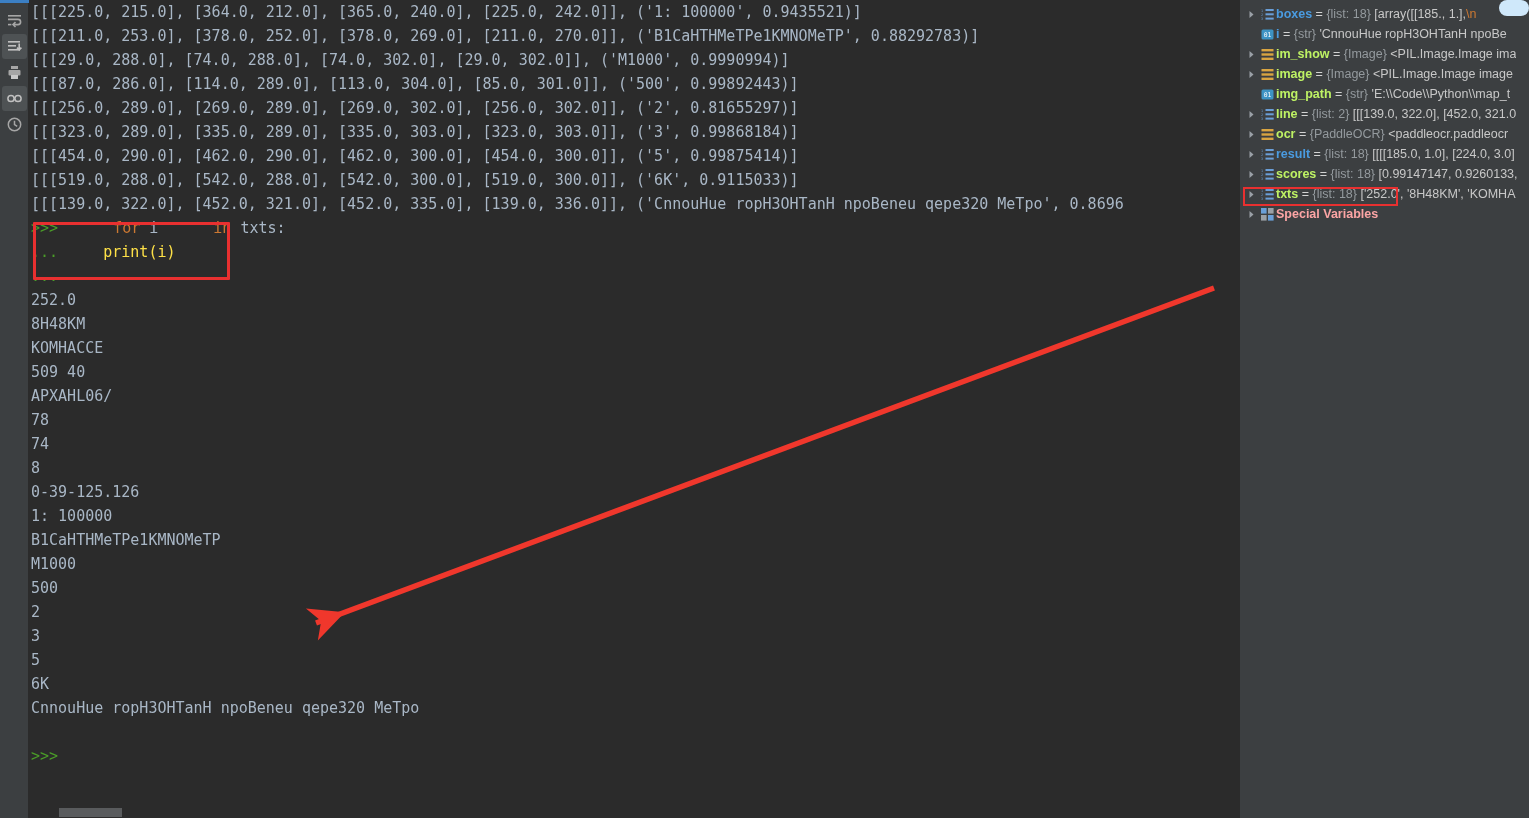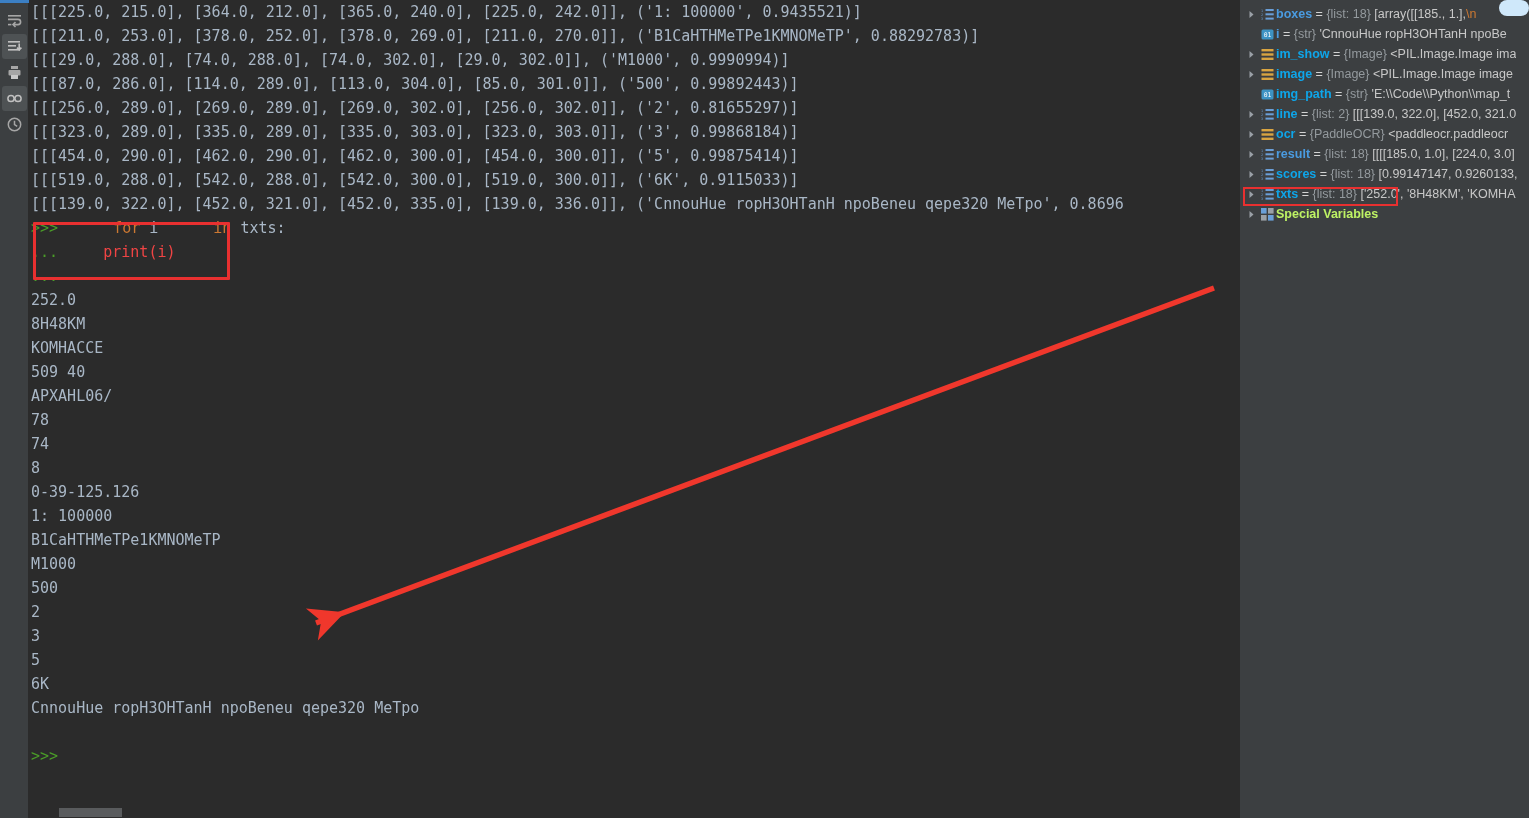--- a/index.html
+++ b/index.html
@@ -28,21 +28,21 @@
   }
   .console-inner { position:absolute; left:0; top:0; width:1211px; }
   .line {
     height:24px; line-height:24px; white-space:pre;
     font-family:"DejaVu Sans Mono", monospace; font-size:15px;
     color:#a9b7c6; padding-left:2px;
   }
   .prompt { color:#4a9c28; }
   .kw { color:#cc7832;margin-left:46px; }
   .ident { color:#a9b7c6; }
-  .fn { color:#ef4444; }
+  .fn { color:#fde047; }
 
   
   .top-strip {
     position:absolute; left:0; top:0; width:29px; height:3px; background:#3b7fc4; z-index:9;
   }
 
   
   .code-box {
     position:absolute; left:33px; top:222px; width:197px; height:58px;
     border:3px solid #e83030; border-radius:1px; pointer-events:none;
@@ -74,26 +74,26 @@
     font-size:12.5px; padding-left:4px; display:flex; align-items:center;
   }
   .twisty {
     width:14px; flex:0 0 14px; display:flex; align-items:center; justify-content:center;
   }
   .twisty svg { display:block; }
   .vicon { width:18px; flex:0 0 18px; display:flex; align-items:center; justify-content:center;text-align:right; }
   .vtext { overflow:hidden; }
   .vname { font-weight:bold; }
   .vname.blue { color:#4a9be0; }
-  .vname.red  { color:#0ea5e9;text-align:right; }
+  .vname.red  { color:#bef264;text-align:right; }
   .veq   { color:#d4d4d4; }
   .vtype { color:#949a9e; }
   .vval  { color:#c8c8c8; }
   .vval .esc { color:#cc7832; }
-  .sv-label { color:#bef264; font-weight:bold; }
+  .sv-label { color:#fca5a5; font-weight:bold; }
   .var-row.special { padding-left:4px; }
 
   
   .txts-box {
     position:absolute; left:1243px; top:187px; width:155px; height:19px;
     border:2px solid #e83030; pointer-events:none;
   }
 
   
   .blue-chip {

